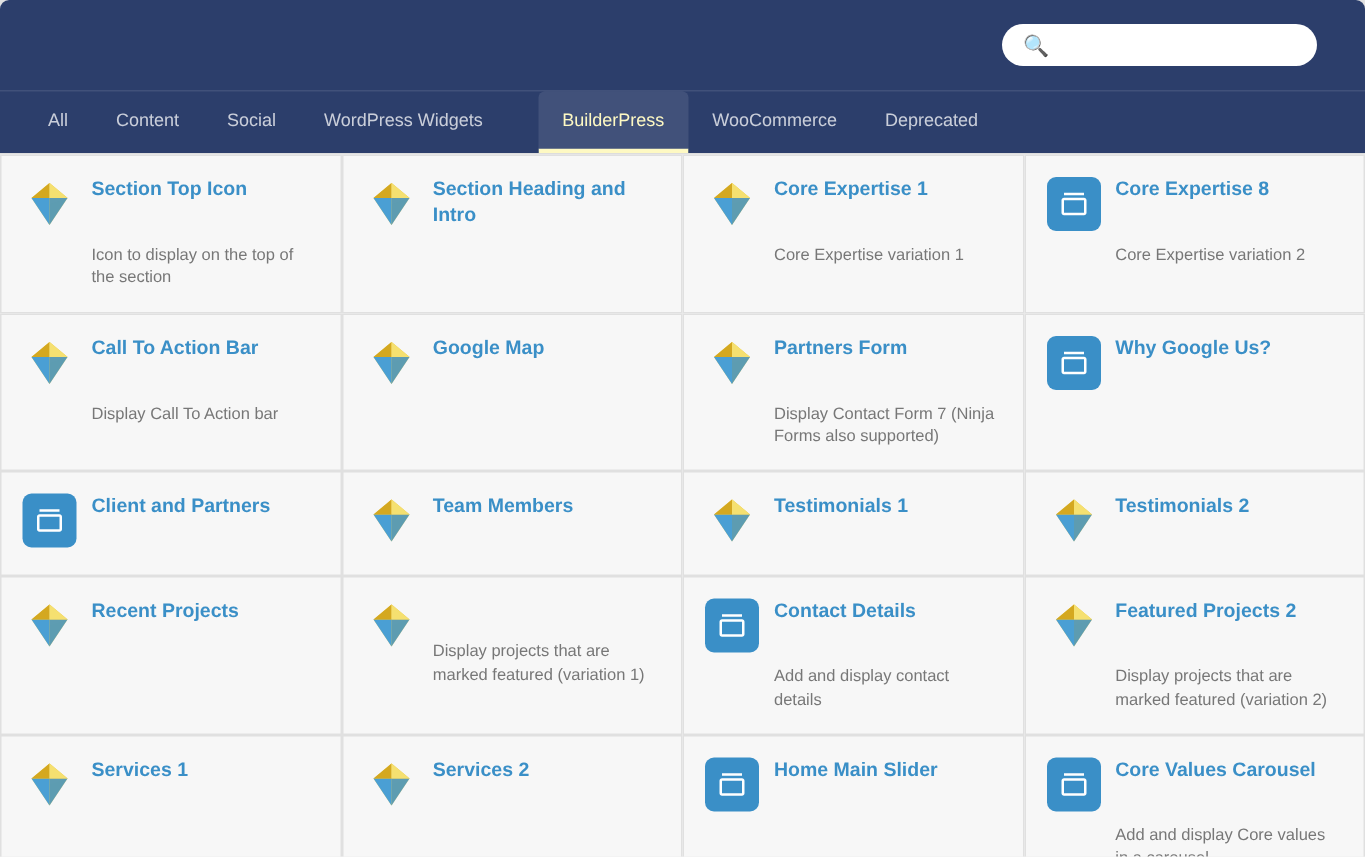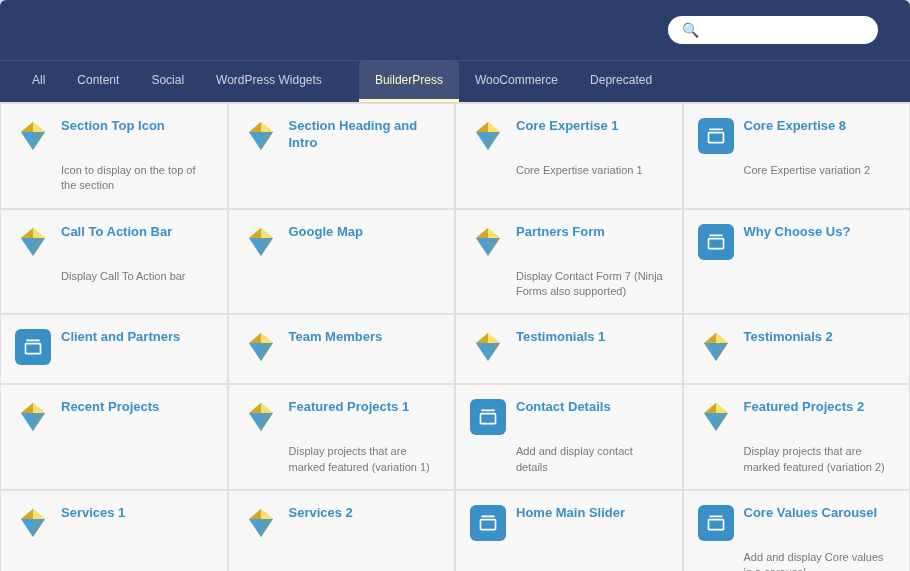--- a/index.html
+++ b/index.html
@@ -304,21 +304,21 @@
   </div>
       <div class="element-card">
     <div class="element-icon">
           <div class="icon-box">
     <svg viewBox="0 0 24 24" xmlns="http://www.w3.org/2000/svg">
       <path d="M20 7H4C2.9 7 2 7.9 2 9v10c0 1.1.9 2 2 2h16c1.1 0 2-.9 2-2V9c0-1.1-.9-2-2-2zm0 12H4V9h16v10zM20 3H4v2h16V3z" fill="#fff"></path>
     </svg>
   </div>
         </div>
     <div class="element-info">
-      <div class="element-name">Why Choose Us?</div>
+      <div class="element-name">Why Google Us?</div>
 
     </div>
   </div>
       <div class="element-card">
     <div class="element-icon">
           <div class="icon-box">
     <svg viewBox="0 0 24 24" xmlns="http://www.w3.org/2000/svg">
       <path d="M20 7H4C2.9 7 2 7.9 2 9v10c0 1.1.9 2 2 2h16c1.1 0 2-.9 2-2V9c0-1.1-.9-2-2-2zm0 12H4V9h16v10zM20 3H4v2h16V3z" fill="#fff"></path>
     </svg>
   </div>
@@ -397,21 +397,20 @@
           <svg class="icon-diamond" viewBox="0 0 36 36" xmlns="http://www.w3.org/2000/svg">
     <polygon points="18,4 30,14 18,32 6,14" fill="#e8c840" opacity="0.85"></polygon>
     <polygon points="18,4 30,14 18,18" fill="#f0d060"></polygon>
     <polygon points="6,14 18,14 18,32" fill="#4a9fd4"></polygon>
     <polygon points="18,14 30,14 18,32" fill="#3a8fc7" opacity="0.8"></polygon>
     <polygon points="6,14 18,4 18,14" fill="#d4a820"></polygon>
     <polygon points="18,4 30,14 18,14" fill="#f5e070"></polygon>
   </svg>
         </div>
     <div class="element-info">
-      <div class="element-name">Featured Projects 1</div>
       <div class="element-desc">Display projects that are marked featured (variation 1)</div>
     </div>
   </div>
       <div class="element-card">
     <div class="element-icon">
           <div class="icon-box">
     <svg viewBox="0 0 24 24" xmlns="http://www.w3.org/2000/svg">
       <path d="M20 7H4C2.9 7 2 7.9 2 9v10c0 1.1.9 2 2 2h16c1.1 0 2-.9 2-2V9c0-1.1-.9-2-2-2zm0 12H4V9h16v10zM20 3H4v2h16V3z" fill="#fff"></path>
     </svg>
   </div>

